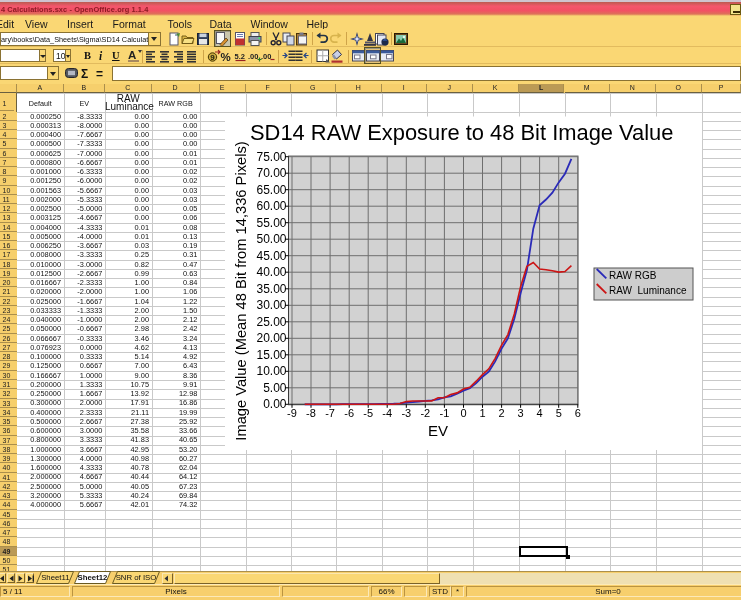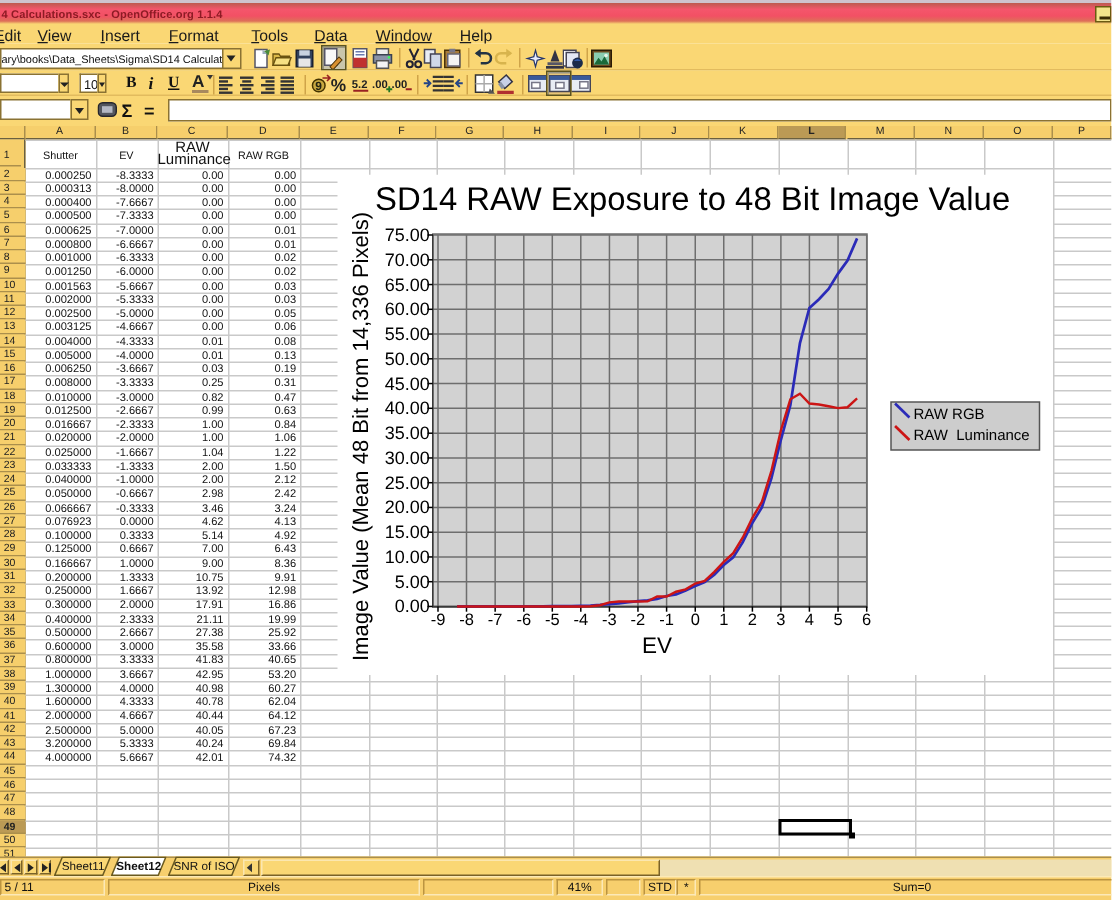--- a/index.html
+++ b/index.html
@@ -13,21 +13,21 @@
 <div class="abs" style="left:1px;top:5px;width:600px;height:11px;color:#8d1b24;font-size:7.4px;font-weight:bold;letter-spacing:0.1px;white-space:nowrap;">4 Calculations.sxc - OpenOffice.org 1.1.4</div>
 <div class="abs" style="left:730px;top:4px;width:11px;height:11px;background:#f3e48c;border:1px solid #6b5a10;"></div>
 <div class="abs" style="left:733px;top:11px;width:7px;height:2px;background:#3a2c05;"></div>
 <div class="abs" style="left:0;top:16px;width:741px;height:13px;background:#fad774;"></div>
 <div class="abs" style="left:-4px;top:18px;height:12px;font-size:10.5px;color:#1a1a1a;white-space:nowrap;"><u>E</u>dit</div>
 <div class="abs" style="left:25px;top:18px;height:12px;font-size:10.5px;color:#1a1a1a;white-space:nowrap;"><u>V</u>iew</div>
 <div class="abs" style="left:67px;top:18px;height:12px;font-size:10.5px;color:#1a1a1a;white-space:nowrap;"><u>I</u>nsert</div>
 <div class="abs" style="left:112.5px;top:18px;height:12px;font-size:10.5px;color:#1a1a1a;white-space:nowrap;"><u>F</u>ormat</div>
 <div class="abs" style="left:167.5px;top:18px;height:12px;font-size:10.5px;color:#1a1a1a;white-space:nowrap;"><u>T</u>ools</div>
 <div class="abs" style="left:209.5px;top:18px;height:12px;font-size:10.5px;color:#1a1a1a;white-space:nowrap;"><u>D</u>ata</div>
-<div class="abs" style="left:250.5px;top:18px;height:12px;font-size:10.5px;color:#1a1a1a;white-space:nowrap;text-decoration:underline;"><u>W</u>indow</div>
+<div class="abs" style="left:250.5px;top:18px;height:12px;font-size:10.5px;color:#1a1a1a;white-space:nowrap;"><u>W</u>indow</div>
 <div class="abs" style="left:306.5px;top:18px;height:12px;font-size:10.5px;color:#1a1a1a;white-space:nowrap;"><u>H</u>elp</div>
 <div class="abs" style="left:0;top:29px;width:741px;height:18px;background:#fad774;border-bottom:1px solid #e2bb5e;"></div>
 <div class="abs" style="left:0;top:31.5px;width:148px;height:14px;background:#fff;border:1px solid #8a7233;border-right:none;font-size:7.3px;color:#111;overflow:hidden;white-space:nowrap;line-height:13px;">ary\books\Data_Sheets\Sigma\SD14 Calculat</div>
 <div class="abs" style="left:148px;top:31.5px;width:13px;height:14px;background:#fad774;border:1px solid #8a7233;"></div>
 <div class="abs" style="left:151px;top:37px;width:0;height:0;border-left:3.5px solid transparent;border-right:3.5px solid transparent;border-top:4px solid #222;"></div>
 <div class="abs" style="left:213.5px;top:30.0px;width:17px;height:17px;background:#c9c5ac;border:1px solid #5a5220;box-shadow:inset 1px 1px 0 #9a9684;"></div>
 <svg class="abs" style="left:215.0px;top:31.5px;" width="14" height="14" viewBox="0 0 14 14">
     <rect x="1.5" y="0.5" width="8" height="11" fill="#f8f8f8" stroke="#556"></rect>
     <path d="M5 12.5L11 6l2 2-6 6.5z" fill="#d89030" stroke="#4a3208" stroke-width="0.7"></path>
   </svg>
@@ -352,21 +352,21 @@
 <div class="abs" style="left:290.7px;top:93.0px;width:1px;height:478.0px;background:#c9c9c9;"></div>
 <div class="abs" style="left:336px;top:93.0px;width:1px;height:478.0px;background:#c9c9c9;"></div>
 <div class="abs" style="left:381.5px;top:93.0px;width:1px;height:478.0px;background:#c9c9c9;"></div>
 <div class="abs" style="left:427px;top:93.0px;width:1px;height:478.0px;background:#c9c9c9;"></div>
 <div class="abs" style="left:472.5px;top:93.0px;width:1px;height:478.0px;background:#c9c9c9;"></div>
 <div class="abs" style="left:518.6px;top:93.0px;width:1px;height:478.0px;background:#c9c9c9;"></div>
 <div class="abs" style="left:564.5px;top:93.0px;width:1px;height:478.0px;background:#c9c9c9;"></div>
 <div class="abs" style="left:610px;top:93.0px;width:1px;height:478.0px;background:#c9c9c9;"></div>
 <div class="abs" style="left:655.5px;top:93.0px;width:1px;height:478.0px;background:#c9c9c9;"></div>
 <div class="abs" style="left:702px;top:93.0px;width:1px;height:478.0px;background:#c9c9c9;"></div>
-<div style="position:absolute;font-size:7.2px;color:#111;text-align:center;left:17px;top:98.5px;width:46.5px;">Shutter</div>
+<div style="position:absolute;font-size:7.2px;color:#111;text-align:center;left:17px;top:98.5px;width:46.5px;">Default</div>
 <div style="position:absolute;font-size:7.2px;color:#111;text-align:center;left:63.5px;top:98.5px;width:41.5px;">EV</div>
 <div style="position:absolute;font-size:10px;color:#111;text-align:center;left:105px;top:94.5px;width:46.5px;line-height:8.6px;">RAW<br>Luminance</div>
 <div style="position:absolute;font-size:7.2px;color:#111;text-align:center;left:151.5px;top:98.5px;width:48.3px;">RAW RGB</div>
 <div class="abs" style="left:17px;top:111.6px;width:44px;font-size:7.4px;line-height:9.255px;color:#111;text-align:right;white-space:nowrap;">0.000250<br>0.000313<br>0.000400<br>0.000500<br>0.000625<br>0.000800<br>0.001000<br>0.001250<br>0.001563<br>0.002000<br>0.002500<br>0.003125<br>0.004000<br>0.005000<br>0.006250<br>0.008000<br>0.010000<br>0.012500<br>0.016667<br>0.020000<br>0.025000<br>0.033333<br>0.040000<br>0.050000<br>0.066667<br>0.076923<br>0.100000<br>0.125000<br>0.166667<br>0.200000<br>0.250000<br>0.300000<br>0.400000<br>0.500000<br>0.600000<br>0.800000<br>1.000000<br>1.300000<br>1.600000<br>2.000000<br>2.500000<br>3.200000<br>4.000000</div>
 <div class="abs" style="left:63.5px;top:111.6px;width:38.9px;font-size:7.4px;line-height:9.255px;color:#111;text-align:right;white-space:nowrap;">-8.3333<br>-8.0000<br>-7.6667<br>-7.3333<br>-7.0000<br>-6.6667<br>-6.3333<br>-6.0000<br>-5.6667<br>-5.3333<br>-5.0000<br>-4.6667<br>-4.3333<br>-4.0000<br>-3.6667<br>-3.3333<br>-3.0000<br>-2.6667<br>-2.3333<br>-2.0000<br>-1.6667<br>-1.3333<br>-1.0000<br>-0.6667<br>-0.3333<br>0.0000<br>0.3333<br>0.6667<br>1.0000<br>1.3333<br>1.6667<br>2.0000<br>2.3333<br>2.6667<br>3.0000<br>3.3333<br>3.6667<br>4.0000<br>4.3333<br>4.6667<br>5.0000<br>5.3333<br>5.6667</div>
 <div class="abs" style="left:105px;top:111.6px;width:44px;font-size:7.4px;line-height:9.255px;color:#111;text-align:right;white-space:nowrap;">0.00<br>0.00<br>0.00<br>0.00<br>0.00<br>0.00<br>0.00<br>0.00<br>0.00<br>0.00<br>0.00<br>0.00<br>0.01<br>0.01<br>0.03<br>0.25<br>0.82<br>0.99<br>1.00<br>1.00<br>1.04<br>2.00<br>2.00<br>2.98<br>3.46<br>4.62<br>5.14<br>7.00<br>9.00<br>10.75<br>13.92<br>17.91<br>21.11<br>27.38<br>35.58<br>41.83<br>42.95<br>40.98<br>40.78<br>40.44<br>40.05<br>40.24<br>42.01</div>
 <div class="abs" style="left:151.5px;top:111.6px;width:45.9px;font-size:7.4px;line-height:9.255px;color:#111;text-align:right;white-space:nowrap;">0.00<br>0.00<br>0.00<br>0.00<br>0.01<br>0.01<br>0.02<br>0.02<br>0.03<br>0.03<br>0.05<br>0.06<br>0.08<br>0.13<br>0.19<br>0.31<br>0.47<br>0.63<br>0.84<br>1.06<br>1.22<br>1.50<br>2.12<br>2.42<br>3.24<br>4.13<br>4.92<br>6.43<br>8.36<br>9.91<br>12.98<br>16.86<br>19.99<br>25.92<br>33.66<br>40.65<br>53.20<br>60.27<br>62.04<br>64.12<br>67.23<br>69.84<br>74.32</div>
 <div class="abs" style="left:224.5px;top:116.5px;width:477.5px;height:333.8px;background:#fff;"></div>
 <svg class="abs" style="left:230px;top:115px;" width="470.5" height="329" viewBox="0 0 470.5 329">
 <rect x="0" y="1.5" width="470.5" height="327.5" fill="#fff"></rect>
@@ -520,16 +520,16 @@
 <div class="abs" style="left:161.5px;top:572.5px;width:11px;height:11px;background:#fad774;border:1px solid;border-color:#fbe7b0 #7a6228 #7a6228 #fbe7b0;"></div>
 <svg class="abs" style="left:163px;top:574.5px;" width="8" height="7" viewBox="0 0 8 7">
     <path d="M5 0.5L1.5 3.5 5 6.5z" fill="#333"></path>
   </svg>
 <div class="abs" style="left:174px;top:572.5px;width:567px;height:11px;background:#efe0b2;"></div>
 <div class="abs" style="left:174px;top:572.5px;width:266px;height:11px;background:#fad774;border:1px solid;border-color:#fbe7b0 #7a6228 #7a6228 #fbe7b0;"></div>
 <div class="abs" style="left:0;top:584px;width:741px;height:16px;background:#f7cf6d;border-top:1px solid #fdeab5;"></div>
 <div class="abs" style="left:0px;top:586px;width:70px;height:11px;border:1px solid;border-color:#bb9440 #fce9b8 #fce9b8 #bb9440;font-size:8px;color:#111;text-align:left;line-height:10px;padding:0 2px;">5 / 11</div>
 <div class="abs" style="left:72px;top:586px;width:208px;height:11px;border:1px solid;border-color:#bb9440 #fce9b8 #fce9b8 #bb9440;font-size:8px;color:#111;text-align:center;line-height:10px;padding:0 2px;">Pixels</div>
 <div class="abs" style="left:282px;top:586px;width:87px;height:11px;border:1px solid;border-color:#bb9440 #fce9b8 #fce9b8 #bb9440;font-size:8px;color:#111;text-align:left;line-height:10px;padding:0 2px;"></div>
-<div class="abs" style="left:371px;top:586px;width:31px;height:11px;border:1px solid;border-color:#bb9440 #fce9b8 #fce9b8 #bb9440;font-size:8px;color:#111;text-align:center;line-height:10px;padding:0 2px;">41%</div>
+<div class="abs" style="left:371px;top:586px;width:31px;height:11px;border:1px solid;border-color:#bb9440 #fce9b8 #fce9b8 #bb9440;font-size:8px;color:#111;text-align:center;line-height:10px;padding:0 2px;">66%</div>
 <div class="abs" style="left:404px;top:586px;width:23px;height:11px;border:1px solid;border-color:#bb9440 #fce9b8 #fce9b8 #bb9440;font-size:8px;color:#111;text-align:left;line-height:10px;padding:0 2px;"></div>
 <div class="abs" style="left:429px;top:586px;width:22px;height:11px;border:1px solid;border-color:#bb9440 #fce9b8 #fce9b8 #bb9440;font-size:8px;color:#111;text-align:center;line-height:10px;padding:0 2px;">STD</div>
 <div class="abs" style="left:451px;top:586px;width:13px;height:11px;border:1px solid;border-color:#bb9440 #fce9b8 #fce9b8 #bb9440;font-size:8px;color:#111;text-align:center;line-height:10px;padding:0 2px;">*</div>
 <div class="abs" style="left:466px;top:586px;width:284px;height:11px;border:1px solid;border-color:#bb9440 #fce9b8 #fce9b8 #bb9440;font-size:8px;color:#111;text-align:center;line-height:10px;padding:0 2px;">Sum=0</div>
 </body></html>

